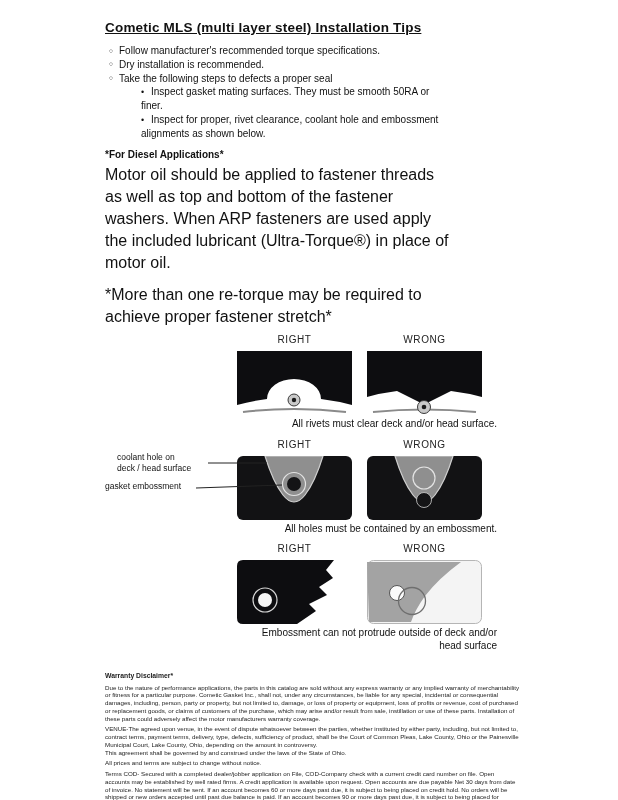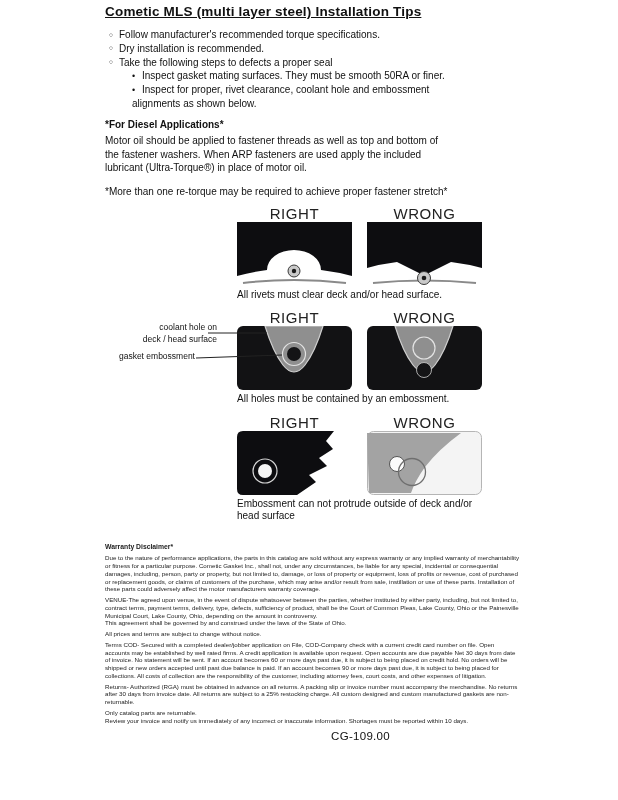--- a/index.html
+++ b/index.html
@@ -1,42 +1,42 @@
 <!DOCTYPE html>
 <html><head>
 <meta charset="utf-8">
 <style>
   * { margin:0; padding:0; box-sizing:border-box; }
   html,body { background:#ffffff; }
   .page {
     position:relative; width:550px; height:800px; overflow:hidden;
     background:#ffffff; color:#111;
     font-family:"Liberation Sans", sans-serif;
-    padding:4px 98px 0 105px;
+    padding:20px 98px 0 105px;
   }
   h1.doc-title {
     font-size:13.5px; font-weight:bold; text-decoration:underline;
     margin-bottom:9px; letter-spacing:.2px;
   }
   ul.tips { list-style:none; font-size:10px; line-height:1.38; }
   ul.tips > li { padding-left:4px; }
   .mk1 { display:inline-block; width:10px; font-size:6.5px; vertical-align:1.5px; }
-  ul.subtips { list-style:none; margin-left:23px; }
+  ul.subtips { list-style:none; margin-left:32px; }
   .mk2 { display:inline-block; width:10px; font-size:9px; }
   h2.diesel { font-size:10px; font-weight:bold; margin:8px 0 4px 0; }
-  p.body { font-size:10px; line-height:1.38; margin-bottom:6px; }
+  p.body { font-size:16px; line-height:1.38; margin-bottom:6px; }
   p.note { margin-top:10px; }
   .diagrams { margin-top:6px; }
   .dg-row { position:relative; margin-bottom:8px; }
   .dg-inner { margin-left:132px; width:245px; }
   .dg-labels { display:flex; gap:15px; height:15px; }
-  .dg-labels span { width:115px; text-align:center; font-size:15px; letter-spacing:.6px; color:#222; }
+  .dg-labels span { width:115px; text-align:center; font-size:10px; letter-spacing:.6px; color:#222; }
   .dg-panels { display:flex; gap:15px; margin-top:2px; }
-  .dg-caption { margin-left:132px; margin-top:3px; font-size:10px; line-height:1.25; width:260px; }
-  .callout { position:absolute; font-size:8.5px; line-height:1.3; color:#111;text-align:right; }
+  .dg-caption { margin-left:132px; margin-top:3px; font-size:10px; line-height:1.25; width:260px;text-align:right; }
+  .callout { position:absolute; font-size:8.5px; line-height:1.3; color:#111; }
   .co1 { left:12px; top:13px; width:100px; }
   .co2 { left:0; top:42px; width:90px; }
   .callout-lines { position:absolute; left:0; top:0; pointer-events:none; }
   .disclaimer { margin-top:20px; font-size:6.2px; line-height:1.25; color:#1c1c1c; width:415px; }
   .disclaimer h3 { font-size:6.8px; font-weight:bold; margin-bottom:3px; }
   .disclaimer p { margin-bottom:3px; }
   .preline { white-space:pre-line; }
   .doc-number { margin-top:6px; text-align:right; padding-right:62px; font-size:11.5px; letter-spacing:.3px; color:#111; }
 </style>
 </head>

